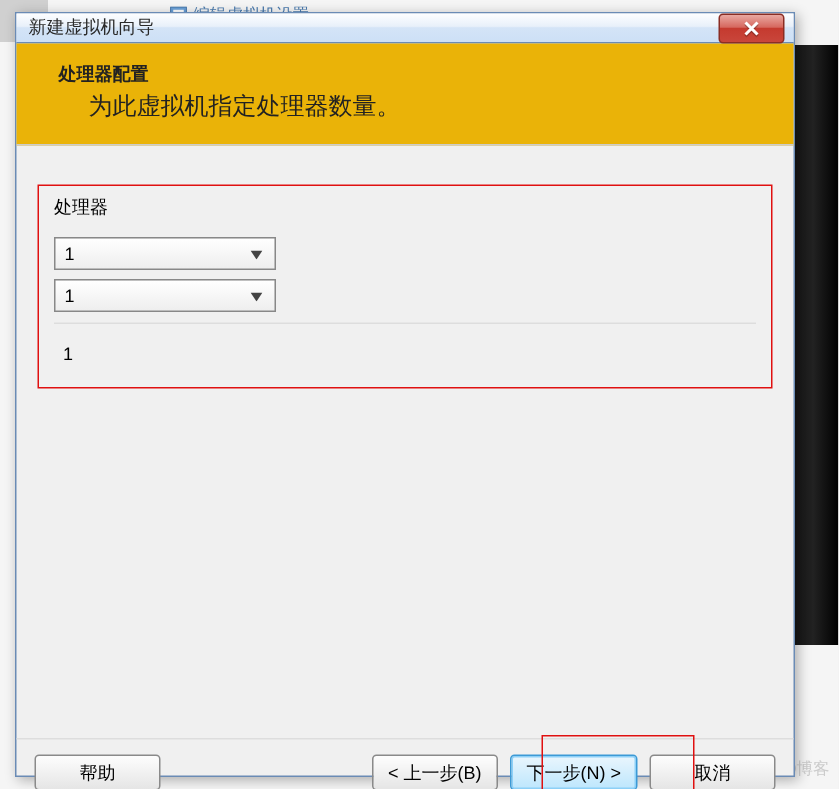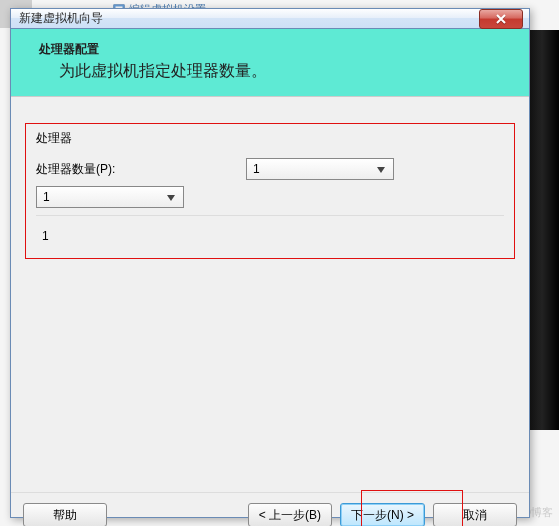--- a/index.html
+++ b/index.html
@@ -7,21 +7,21 @@
 .bg-left { position: absolute; left: 0; top: 0; width: 32px; height: 20px; background: #d0d0d0; font-size: 11px; color: #333; padding: 14px; text-align: center; }
 .bg-text { position: absolute; left: 110px; top: 0; font-size: 11px; color: #4a7aad; padding: 2px; }
 .bg-text svg { vertical-align: middle; }
 .bg-dark { position: absolute; right: 0; top: 30px; width: 35px; height: 400px; background: linear-gradient(to right, #111 0%, #222 50%, #000 100%); border-left: 1px solid #888; border-radius: 4px 0 0 4px; }
 .watermark { position: absolute; right: 6px; bottom: 6px; color: #ccc; font-size: 11px; }
 .dialog { position: absolute; left: 10px; top: 8px; width: 520px; height: 510px; background: #f0f0f0; border: 1px solid #6a8bb5; box-shadow: 2px 2px 8px rgba(0,0,0,0.3); }
 .titlebar { height: 20px; background: linear-gradient(to bottom, #fdfeff 0%, #e8f0fa 45%, #d4e4f7 50%, #cde0f6 100%); border-bottom: 1px solid #6a8bb5; display: flex; align-items: center; padding: 0 6px; }
 .titlebar-text { flex: 1; color: #2a2a2a; font-size: 12px; padding-left: 2px; }
 .close-btn { width: 44px; height: 20px; background: linear-gradient(to bottom, #e9a8a1 0%, #d6685f 45%, #c53a2f 50%, #c9463b 100%); border: 1px solid #8a2d24; border-radius: 3px; display: flex; align-items: center; justify-content: center; color: #fff; cursor: pointer; }
 .close-btn svg { filter: drop-shadow(0 1px 0 rgba(0,0,0,0.3)); }
-.header { background: #5eead4; padding: 12px 20px 14px 28px; border-bottom: 1px solid #ccc; }
+.header { background: #eab308; padding: 12px 20px 14px 28px; border-bottom: 1px solid #ccc; }
 .header-title { font-weight: bold; font-size: 12px; color: #222; }
 .header-sub { color: #222; font-size: 16px; margin-top: 3px; padding-left: 20px; }
 .content { padding: 26px 14px; position: relative; height: 395px; }
 .group { border: 1px solid #e01010; padding: 6px 10px 8px 10px; }
 .group-title { font-size: 12px; margin-bottom: 8px; }
 .row { display: flex; align-items: center; height: 28px; }
 .row-label { width: 210px; font-size: 12px; }
 .row-value { flex: 1; }
 .dropdown { width: 148px; height: 22px; border: 1px solid #888; background: linear-gradient(to bottom, #fff, #eee); display: flex; align-items: center; padding: 0 4px 0 6px; cursor: pointer; }
 .dropdown-val { flex: 1; font-size: 12px; }
@@ -61,21 +61,20 @@
   <div class="header">
     <div class="header-title">处理器配置</div>
     <div class="header-sub">为此虚拟机指定处理器数量。</div>
   </div>
 
   <div class="content">
     <div class="group">
       <div class="group-title">处理器</div>
 
       <div class="row">
-        <div class="row-label">处理器数量(P):</div>
         <div class="row-value">
           <div class="dropdown">
             <span class="dropdown-val">1</span>
             <span class="dropdown-arrow">
               <svg width="8" height="6" viewBox="0 0 8 6">
                   <path d="M0 0 L8 0 L4 6 Z" fill="#444"></path>
                 </svg>
             </span>
           </div>
         </div>

